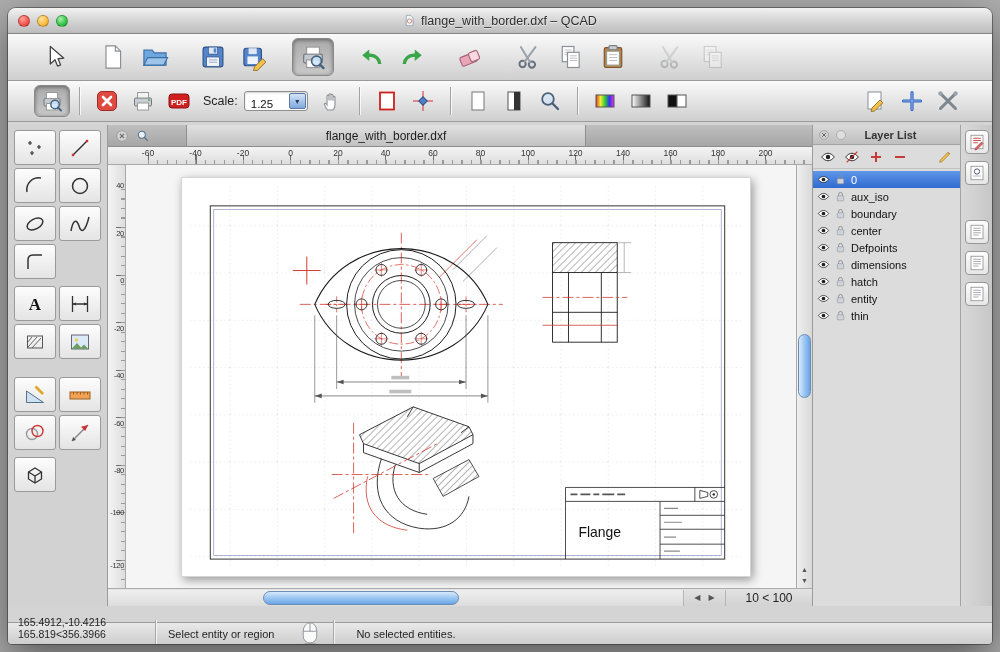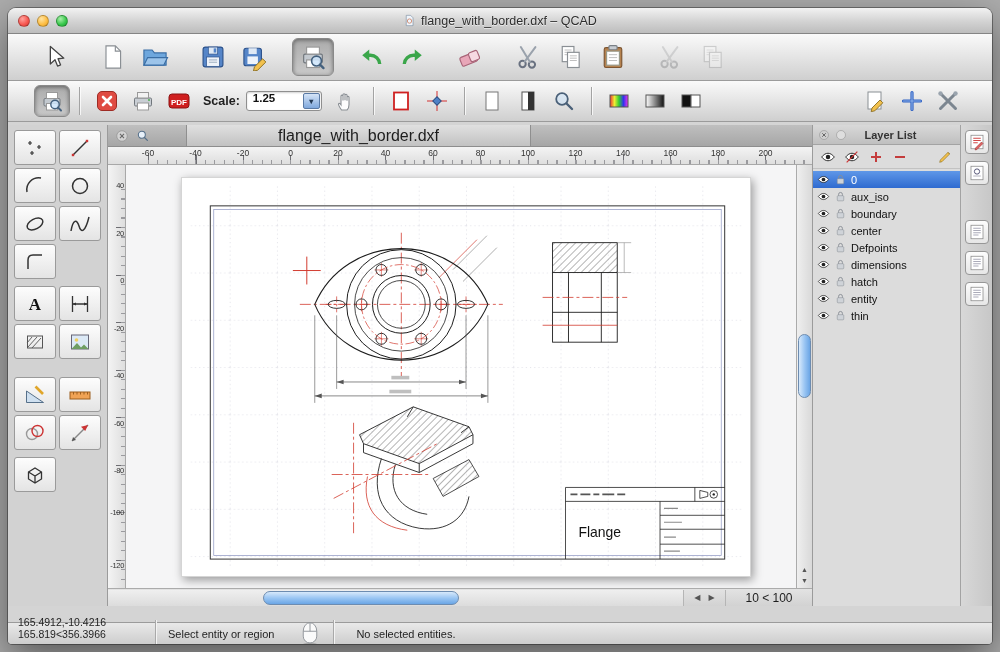--- a/index.html
+++ b/index.html
@@ -20,38 +20,38 @@
   #toolbar-view{height:41px;}
   .tbtn{width:42px;height:38px;display:flex;align-items:center;justify-content:center;border-radius:6px;flex:0 0 auto;}
   .tbtn svg{width:28px;height:28px;display:block;}
   #toolbar-view .tbtn{width:36px;height:32px;}
   #toolbar-view .tbtn svg{width:24px;height:24px;}
   .tbtn.pressed{background:linear-gradient(#ababab,#c9c9c9);box-shadow:inset 0 1px 4px rgba(0,0,0,.45);border:1px solid #898989;}
   .tbtn.disabled{opacity:.35;filter:grayscale(.8);}
   .grp{margin-left:16px;}
   .sep{width:1px;height:28px;background:#a3a3a3;box-shadow:1px 0 0 rgba(255,255,255,.75);margin:0 9px;flex:0 0 auto;}
   .tspacer{flex:1;}
-  .scale-wrap{display:flex;align-items:center;gap:6px;margin:0 6px;flex:0 0 auto;font-weight:bold;}
+  .scale-wrap{display:flex;align-items:center;gap:6px;margin:0 6px;flex:0 0 auto;}
   .scale-label{font-size:12.5px;color:#1f1f1f;}
-  .scale-combo{display:flex;align-items:flex-start;background:#fff;border:1px solid #8f8f8f;border-radius:3px;height:20px;width:76px;box-shadow:inset 0 1px 2px rgba(0,0,0,.18);}
+  .scale-combo{display:flex;align-items:flex-end;background:#fff;border:1px solid #8f8f8f;border-radius:3px;height:20px;width:64px;box-shadow:inset 0 1px 2px rgba(0,0,0,.18);}
   .scale-value{flex:1;font-size:11.5px;padding-left:6px;color:#111;}
   .scale-arrow{width:17px;height:16px;margin:1px;background:linear-gradient(#d5e4f7,#7fa8dd);border:1px solid #5a7aa5;border-radius:2px;display:flex;align-items:center;justify-content:center;font-size:8px;color:#243a55;}
   .icon{display:flex;align-items:center;justify-content:center;}
   
   .main{position:absolute;left:0;right:0;top:117px;bottom:38px;display:flex;}
   .palette{width:100px;background:#d2d2d2;border-right:1px solid #9b9b9b;padding:5px 6px;flex:0 0 auto;}
   .prow{display:flex;gap:3px;margin-bottom:3px;}
   .pbtn{width:42px;height:35px;background:linear-gradient(#fdfdfd,#e4e4e4);border:1px solid #9a9a9a;border-radius:3px;display:flex;align-items:center;justify-content:center;}
   .pbtn svg{width:24px;height:24px;display:block;}
   .pbtn.empty{visibility:hidden;}
   .center{flex:1;display:flex;flex-direction:column;min-width:0;}
   .tabbar{height:22px;background:linear-gradient(#bfbfbf,#a6a6a6);border-bottom:1px solid #8d8d8d;position:relative;display:flex;align-items:center;flex:0 0 auto;}
   .ticon{width:14px;height:14px;margin-left:7px;}
   .ticon svg{width:14px;height:14px;display:block;}
-  .tab{position:absolute;left:78px;top:0;bottom:0;width:345px;background:linear-gradient(#e0e0e0,#c2c2c2);border-left:1px solid #8f8f8f;border-right:1px solid #8f8f8f;display:flex;align-items:center;justify-content:center;font-size:16px;color:#1d1d1d;}
+  .tab{position:absolute;left:78px;top:0;bottom:0;width:400px;background:linear-gradient(#e0e0e0,#c2c2c2);border-left:1px solid #8f8f8f;border-right:1px solid #8f8f8f;display:flex;align-items:center;justify-content:center;font-size:12px;color:#1d1d1d;}
   .hruler{height:18px;background:linear-gradient(#f4f4f4,#dedede);border-bottom:1px solid #a8a8a8;position:relative;overflow:hidden;flex:0 0 auto;
     background-image:repeating-linear-gradient(90deg,#9a9a9e 0 1px,transparent 1px 9.5px),repeating-linear-gradient(90deg,#6e6e73 0 1px,transparent 1px 47.5px),linear-gradient(#f4f4f4,#dedede);
     background-size:100% 4px,100% 9px,100% 100%;background-position:40px 100%,40px 100%,0 0;background-repeat:no-repeat;}
   .hrl{position:absolute;top:1px;transform:translateX(-50%);font-size:8.5px;color:#333;}
   .canvasrow{flex:1;display:flex;min-height:0;}
   .vruler{width:18px;background:linear-gradient(90deg,#f4f4f4,#dedede);border-right:1px solid #a8a8a8;position:relative;flex:0 0 auto;
     background-image:repeating-linear-gradient(0deg,#9a9a9e 0 1px,transparent 1px 9.5px),repeating-linear-gradient(0deg,#6e6e73 0 1px,transparent 1px 47.5px),linear-gradient(90deg,#f4f4f4,#dedede);
     background-size:4px 100%,9px 100%,100% 100%;background-position:100% 20px,100% 20px,0 0;background-repeat:no-repeat;}
   .vrl{position:absolute;right:1px;transform:translateY(-50%);font-size:7.5px;color:#333;letter-spacing:-.3px;}
   .canvas{flex:1;position:relative;background:#f5f5f6;overflow:hidden;}

